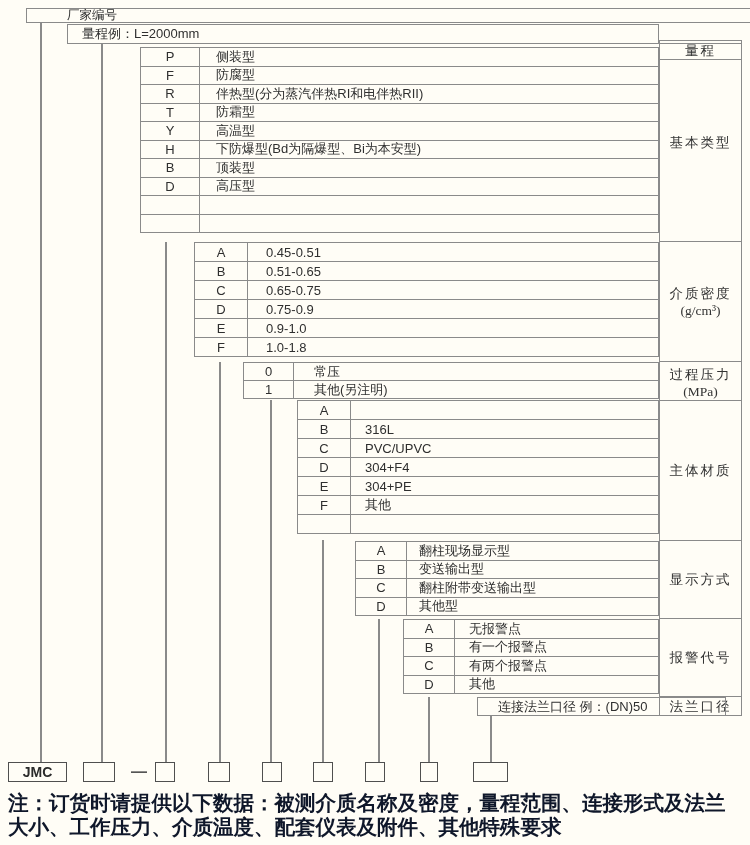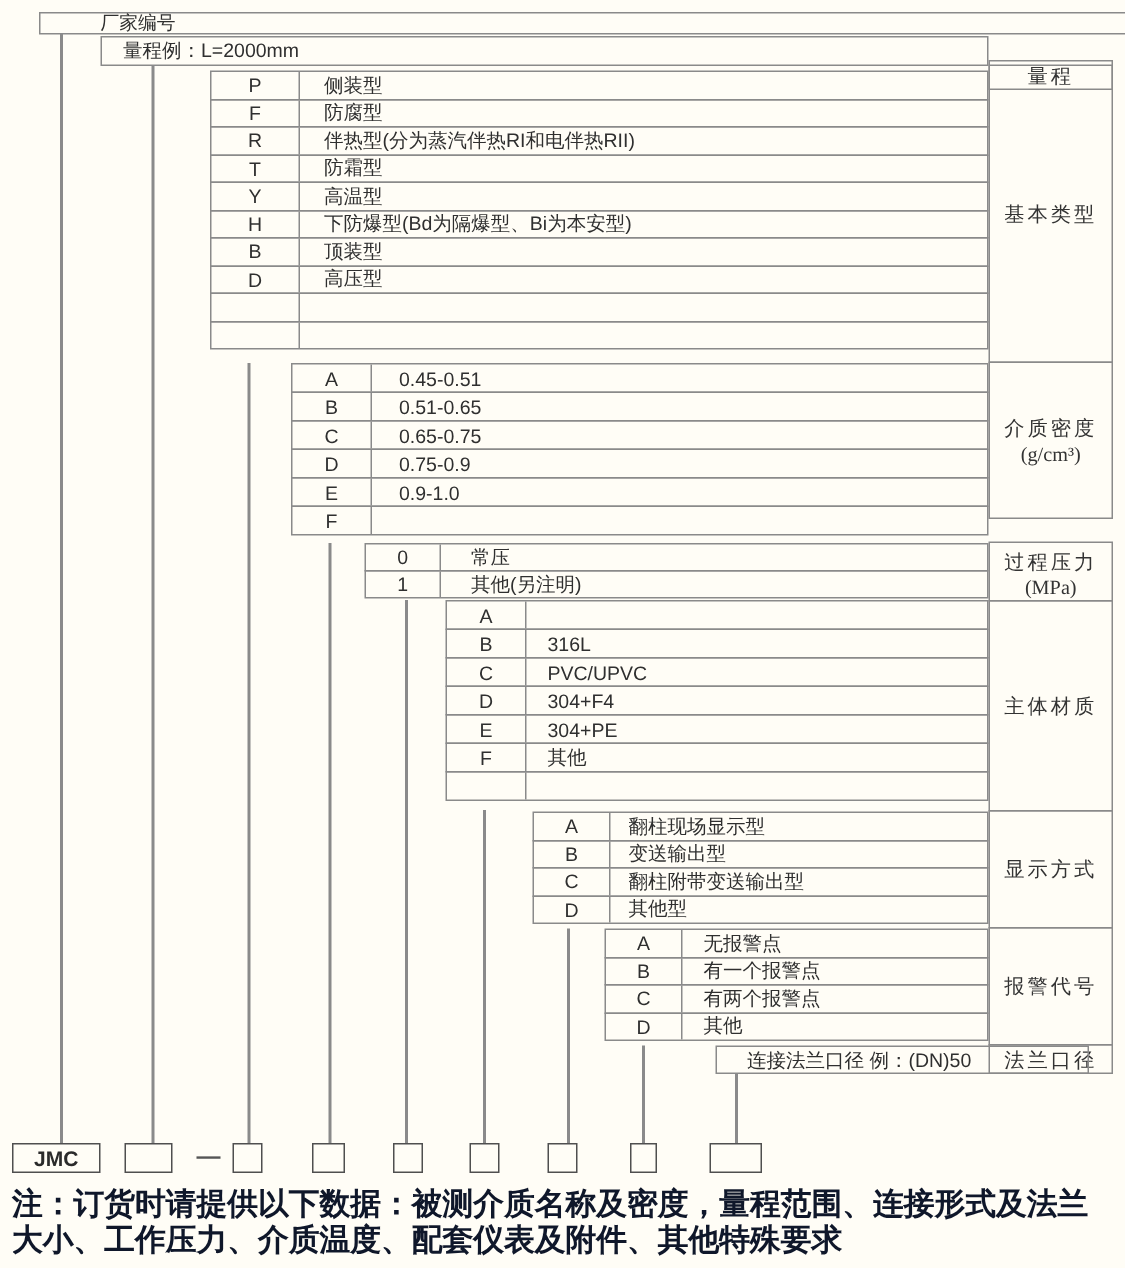--- a/index.html
+++ b/index.html
@@ -50,21 +50,21 @@
 <div class="abs hbox" style="left:67px;top:24px;width:592px;height:20px;padding-left:14px;font-size:13px;">
   <span>量程例：L=2000mm</span>
 </div>
 
 <div class="rcell" style="top:40px;height:20px;">
   <span>量程</span>
 </div>
 <div class="rcell" style="top:43px;height:199px;">
   <span>基本类型</span>
 </div>
-<div class="rcell" style="top:241px;height:105px;">
+<div class="rcell" style="top:241px;height:121px;">
   <span>介质密度</span>
   <span class="sub">(g/cm³)</span>
 </div>
 <div class="rcell" style="top:361px;height:40px;justify-content:flex-end;">
   <span>过程压力</span>
   <span class="sub">(MPa)</span>
 </div>
 <div class="rcell" style="top:400px;height:141px;">
   <span>主体材质</span>
 </div>
@@ -147,20 +147,21 @@
   <div class="trow">
       <div class="code">D</div>
       <div class="val">0.75-0.9</div>
     </div>
   <div class="trow">
       <div class="code">E</div>
       <div class="val">0.9-1.0</div>
     </div>
   <div class="trow">
       <div class="code">F</div>
+      <div class="val">1.0-1.8</div>
     </div>
 </div>
 
 <div class="sec sec-pressure" style="left:243px;top:362px;width:416px;">
   <div class="trow">
       <div class="code">0</div>
       <div class="val">常压</div>
     </div>
   <div class="trow">
       <div class="code">1</div>

